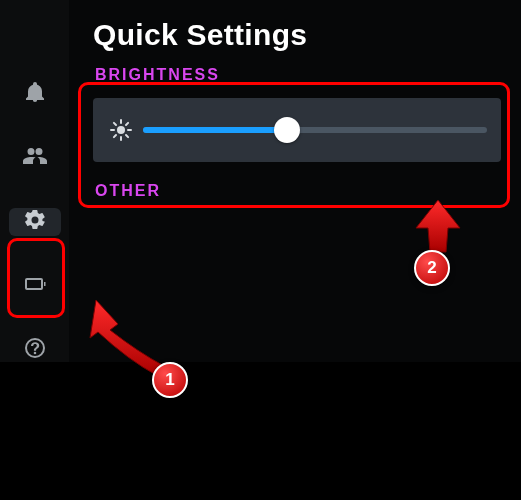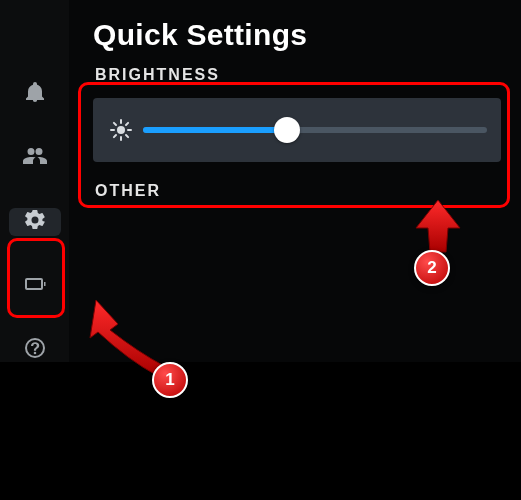--- a/index.html
+++ b/index.html
@@ -3,21 +3,21 @@
 <meta charset="utf-8">
 <style>
   html,body{margin:0;padding:0;background:#000;color:#fff;font-family:Arial,Helvetica,sans-serif;width:521px;height:500px;overflow:hidden;}
   .app{display:flex;width:521px;height:362px;}
   .sidebar{width:69px;background:#0c0d0e;display:flex;flex-direction:column;align-items:center;gap:36px;padding-top:80px;box-sizing:border-box;}
   .sidebar-item{width:52px;height:52px;display:flex;align-items:center;justify-content:center;border-radius:6px;color:#9ea3a8;}
   .sidebar-item.active{background:#22262b;color:#c7ccd1;}
   .sidebar-item svg{width:24px;height:24px;fill:currentColor;}
   .main{flex:1;background:#060708;padding:18px 20px 0 24px;box-sizing:border-box;position:relative;}
   .title{font-size:30px;font-weight:700;margin:0 0 14px 0;letter-spacing:.3px;color:#fff;}
-  .section-label{font-size:16px;font-weight:700;letter-spacing:2px;color:#e5e5e5;margin:20px 0 14px 2px;}
+  .section-label{font-size:16px;font-weight:700;letter-spacing:2px;color:#d946ef;margin:20px 0 14px 2px;}
   .section-label.first{margin-top:0;}
   .card{background:#2d333b;border-radius:4px;padding:10px 14px;box-sizing:border-box;}
   .slider-row{display:flex;align-items:center;height:44px;gap:8px;}
   .slider-row .icon{width:28px;height:28px;display:flex;align-items:center;justify-content:center;color:#d9dde1;}
   .slider-row .icon svg{width:24px;height:24px;fill:currentColor;}
   .track{flex:1;position:relative;height:6px;background:#4a5662;border-radius:3px;}
   .track .fill{position:absolute;left:0;top:0;height:100%;border-radius:3px 0 0 3px;background:#1a9fff;}
   .track .thumb{position:absolute;top:50%;width:26px;height:26px;background:#fff;border-radius:50%;transform:translate(-50%,-50%);box-shadow:0 1px 3px rgba(0,0,0,.4);}
   .audio-row{display:flex;align-items:center;height:36px;gap:8px;margin:16px 0 30px 0;}
   .audio-row .icon{width:28px;height:28px;display:flex;align-items:center;justify-content:center;color:#a7adb3;}

